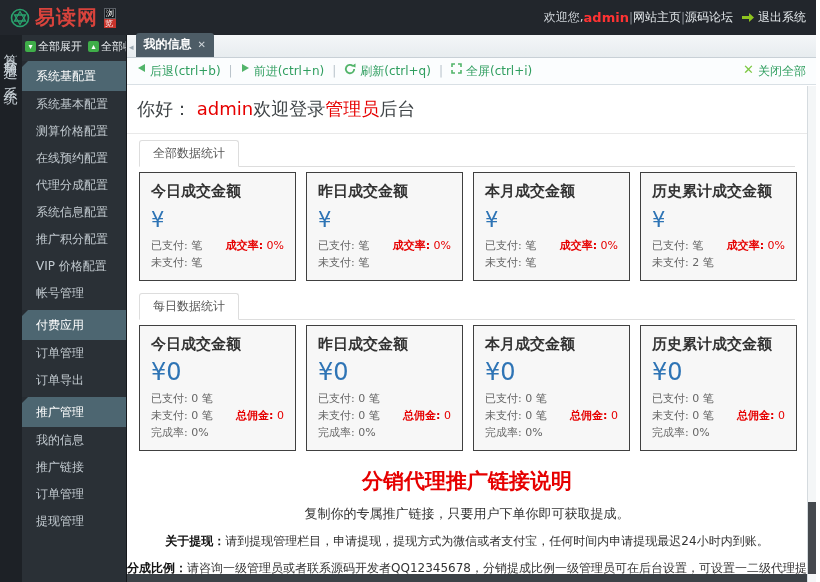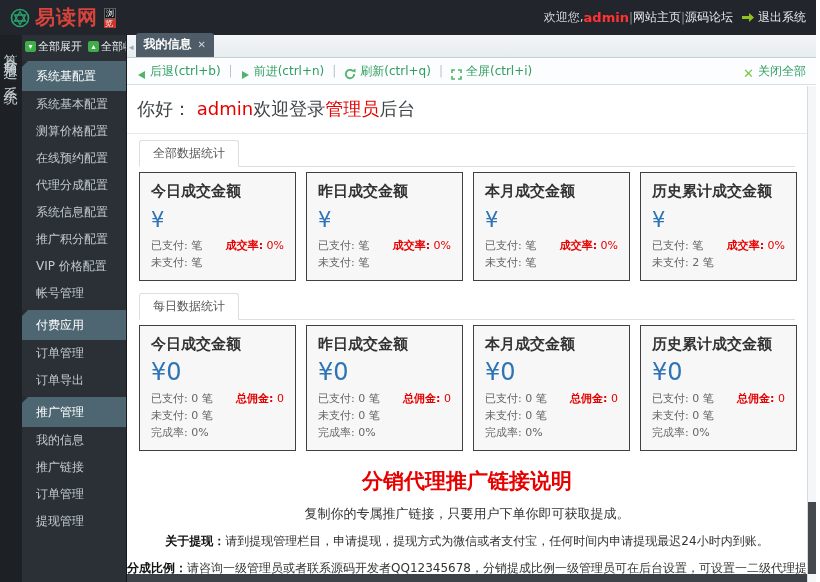--- a/index.html
+++ b/index.html
@@ -39,40 +39,40 @@
   .menu-header::before{content:"";position:absolute;left:0;top:0;border-left:6px solid #262b31;border-bottom:6px solid transparent;}
   .menu-item{height:27px;line-height:27px;padding-left:14px;cursor:pointer;}
 
   
   .content{flex:1;display:flex;flex-direction:column;min-width:0;position:relative;background:#fff;border-left:1px solid #15181c;}
   .tabbar{height:23px;background:linear-gradient(#f4f6f8,#e7ecef);border-bottom:1px solid #c8d0d6;display:flex;align-items:flex-end;padding-left:2px;flex:none;}
   .tab-chevron{color:#9aa7b0;font-size:9px;margin:0 2px 5px 0;cursor:pointer;}
   .tab{background:var(--tab-active-bg);color:#fff;font-size:12px;font-weight:bold;padding:3px 8px 4px;border-radius:3px 3px 0 0;display:flex;align-items:center;gap:6px;cursor:pointer;}
   .tab-close{font-size:10px;font-weight:normal;color:#cfd6da;cursor:pointer;}
   .toolbar{height:27px;background:#fbfdfe;border-bottom:1px solid #d9e0e5;display:flex;align-items:center;padding:0 10px;font-size:12px;flex:none;}
-  .tb-link{color:var(--accent-green);display:inline-flex;align-items:flex-end;gap:4px;cursor:pointer;white-space:nowrap;}
+  .tb-link{color:var(--accent-green);display:inline-flex;align-items:flex-start;gap:4px;cursor:pointer;white-space:nowrap;}
   .tb-sep{color:#b9c3ca;margin:0 8px;}
   .tb-spacer{flex:1;}
   .x-glyph{color:var(--bright-green);font-weight:bold;font-size:13px;line-height:1;}
 
   .page{flex:1;overflow:hidden;margin-right:9px;position:relative;}
   .greeting{font-size:18px;color:#3f4447;padding:12px 10px;border-bottom:1px solid #e9e9e9;}
   .red{color:var(--accent-red);}
 
   .stats-section{padding:0 12px;margin-top:6px;}
   .stats-section.second{margin-top:12px;}
   .nav-tabs{border-bottom:1px solid #ddd;}
   .nav-tab{display:inline-block;padding:4px 13px;font-size:12px;color:#555;background:#fff;border:1px solid #ddd;border-bottom:1px solid #fff;margin-bottom:-1px;border-radius:3px 3px 0 0;cursor:pointer;text-align:center;}
   .cards{display:flex;gap:10px;margin-top:3px;padding-top:2px;}
   .card{width:157px;background:var(--card-bg);border:1px solid #404040;padding:9px 11px;flex:none;}
   .card-title{font-size:15px;font-weight:bold;color:#333;white-space:nowrap;}
   .card-amount{color:var(--accent-blue);font-size:21px;margin:7px 0 5px;}
   .second .card-amount{font-size:24px;margin:4px 0;}
   .card-stats{display:flex;font-size:11px;color:#666;line-height:1.55;align-items:flex-start;}
-  .second .card-stats{align-items:flex-start;}
+  .second .card-stats{align-items:center;}
   .card-col{flex:1;min-width:0;white-space:nowrap;}
   .card-hl{color:var(--accent-red);white-space:nowrap;font-size:11px;}
   .card-hl b{font-weight:bold;}
 
   .promo{text-align:center;margin-top:16px;}
   .promo-title{color:var(--accent-red);font-size:21px;font-weight:bold;}
   .promo-sub{font-size:13px;color:#333;margin-top:10px;}
   .promo-line{font-size:12px;color:#333;margin-top:10px;}
   .promo-line b{color:#111;}
 

